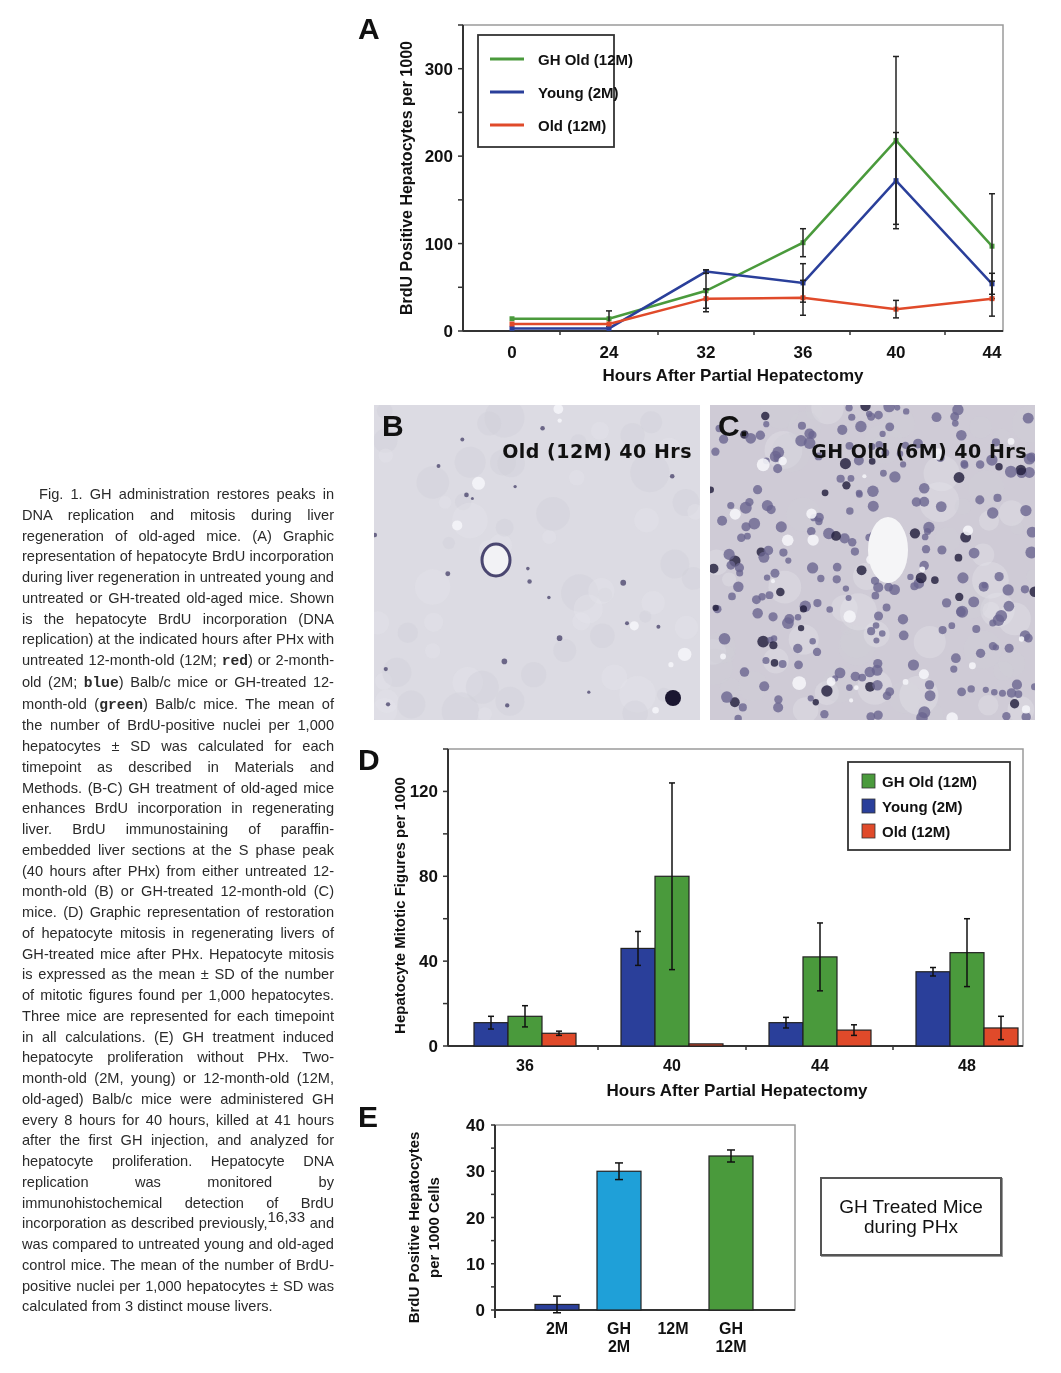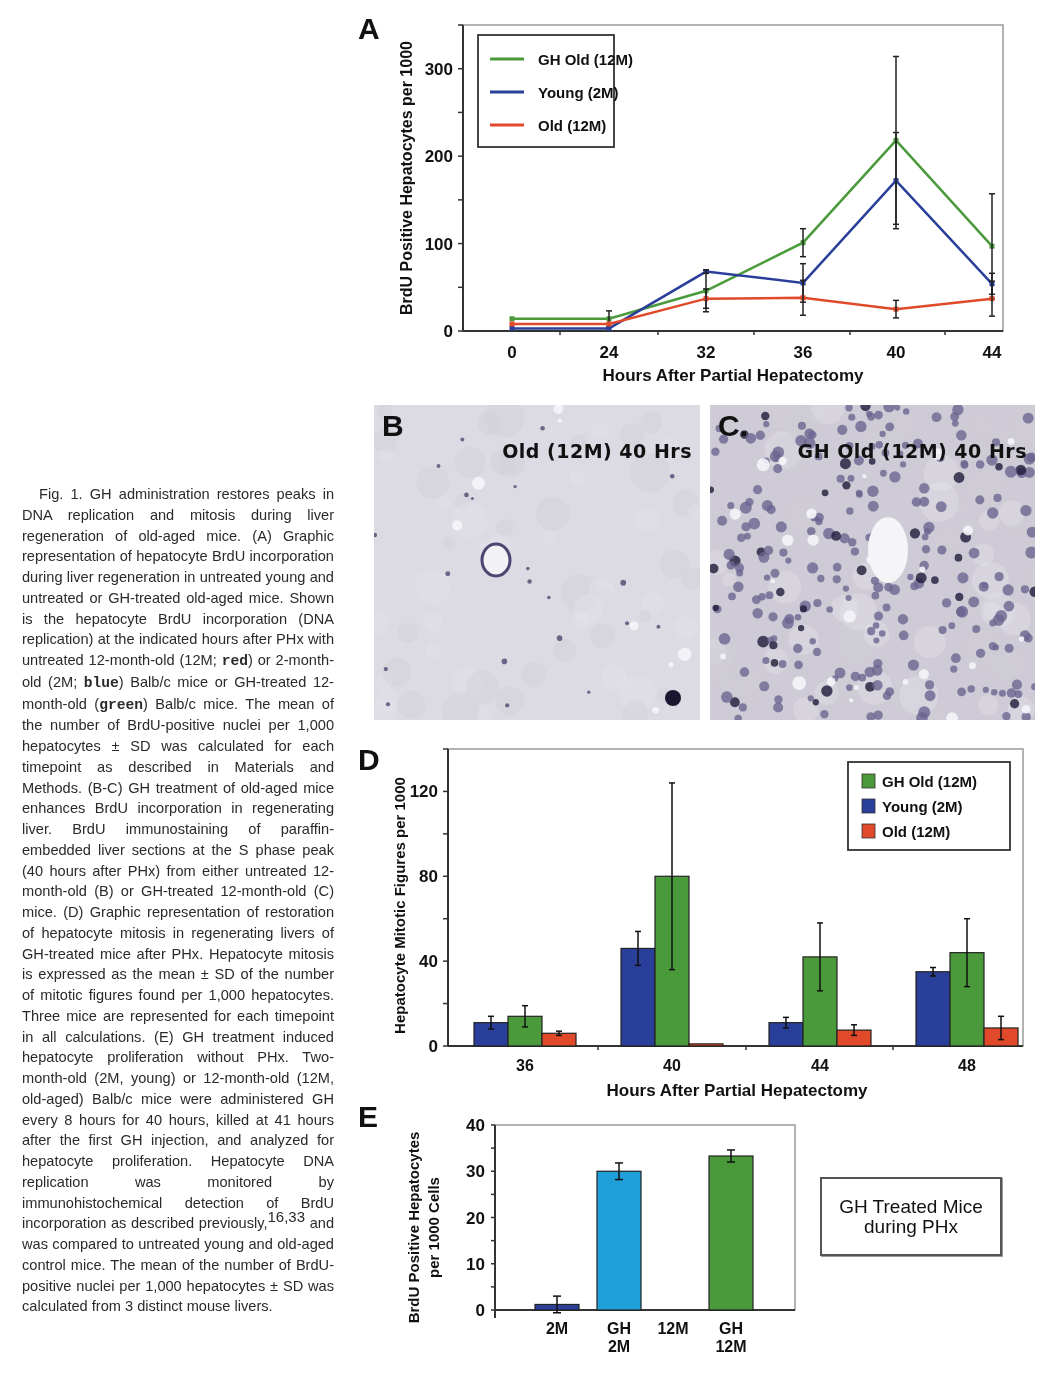--- a/index.html
+++ b/index.html
@@ -562,21 +562,21 @@
       <circle cx="77.71969307270234" cy="135.25096450617283" r="5.82201646090535" fill="#f4f4f8" opacity="0.9"></circle>
       <circle cx="301.061063957476" cy="36.47723765432099" r="3.3706918724279835" fill="#f4f4f8" opacity="0.9"></circle>
       <circle cx="316.01123113854595" cy="304.4743441358025" r="4.102237654320987" fill="#f4f4f8" opacity="0.9"></circle>
       <circle cx="257.9868612825789" cy="125.49228395061728" r="5.099987139917696" fill="#f4f4f8" opacity="0.9"></circle>
       <circle cx="262.4046210562414" cy="260.7810570987654" r="3.4472736625514404" fill="#f4f4f8" opacity="0.9"></circle>
       <circle cx="139.68117712620025" cy="211.5906635802469" r="6.227430555555555" fill="#f4f4f8" opacity="0.9"></circle>
       <circle cx="25.233196159122084" cy="109.17110339506172" r="5.5237911522633745" fill="#f4f4f8" opacity="0.9"></circle>
       <ellipse cx="178" cy="145" rx="20" ry="33" fill="#f5f5f7"></ellipse>
     </svg>
   <div class="micro-letter">C.</div>
-  <div class="micro-label">GH Old (12M) 40 Hrs</div>
+  <div class="micro-label">GH Old (6M) 40 Hrs</div>
 </div>
 
 <div class="panel-letter" style="left:358px; top:743px;">D</div>
 <svg id="chartD" style="position:absolute; left:380px; top:740px;" width="660" height="365">
     <rect x="68" y="9" width="575" height="297" fill="none" stroke="#9a9a9a" stroke-width="1.5"></rect>
     <line x1="68" y1="9" x2="68" y2="306" stroke="#333333" stroke-width="2"></line>
     <line x1="68" y1="306" x2="643" y2="306" stroke="#333333" stroke-width="2"></line>
     <line x1="63" y1="306" x2="68" y2="306" stroke="#333333" stroke-width="1.5"></line>
     <line x1="63" y1="263.57142857142856" x2="68" y2="263.57142857142856" stroke="#333333" stroke-width="1.5"></line>
     <line x1="63" y1="221.14285714285717" x2="68" y2="221.14285714285717" stroke="#333333" stroke-width="1.5"></line>

